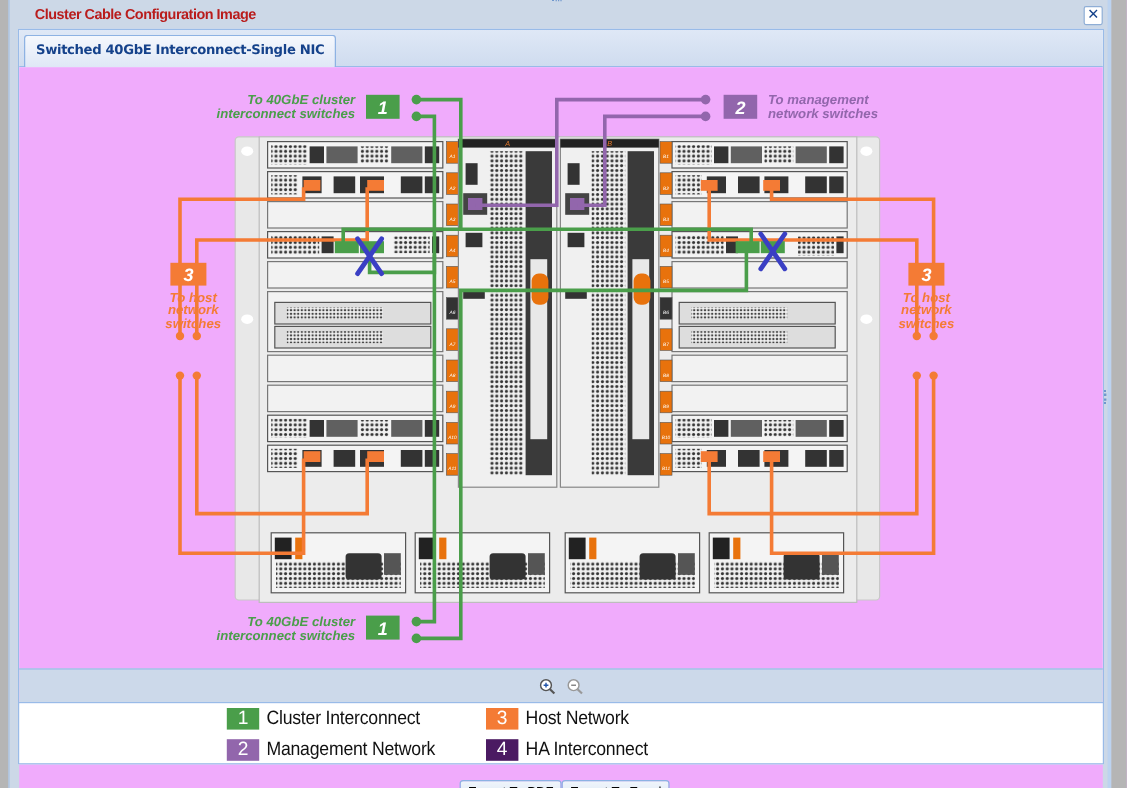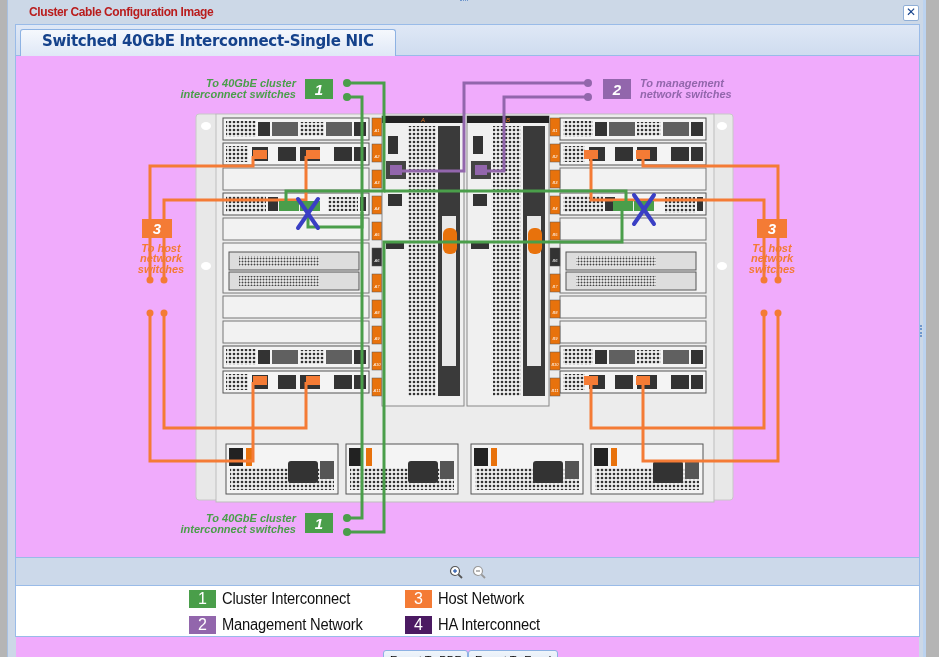--- a/index.html
+++ b/index.html
@@ -3,21 +3,21 @@
 <meta charset="utf-8">
 <style>
   html,body{margin:0;padding:0;}
   body{width:939px;height:657px;overflow:hidden;background:#b5b5b5;font-family:"Liberation Sans",sans-serif;position:relative;}
   .dialog{position:absolute;left:7px;top:0;width:919px;height:657px;background:#ccd8e7;border-left:1px solid #a8c0e0;border-right:3px solid #bcd3f0;box-sizing:border-box;}
   .titlebar{position:absolute;left:0;top:0;right:0;height:24px;}
   .title{position:absolute;left:5px;top:5px;font-size:12px;font-weight:bold;color:#b91c1c;font-family:Liberation Sans, sans-serif;letter-spacing:-0.4px;margin-left:16px;}
   .close-btn{position:absolute;right:4px;top:5px;width:14px;height:14px;border:1px solid #8faed6;border-radius:2px;background:#fff;color:#15428b;font-size:12px;line-height:13px;text-align:center;cursor:pointer;}
   .panel{position:absolute;left:7px;top:24px;width:905px;height:563px;border:1px solid #99bbe8;background:#fff;box-sizing:border-box;}
   .tabstrip{position:absolute;left:0;top:0;right:0;height:30px;background:linear-gradient(#dfe8f6,#cfdcef);border-bottom:1px solid #99bbe8;}
-  .tab{position:absolute;left:4px;top:4px;height:26px;padding:0 21px;border:1px solid #8db2e3;border-bottom:none;border-radius:3px 3px 0 0;background:linear-gradient(#f5f8fd,#dfe8f6);font-family:"DejaVu Sans",sans-serif;font-size:15px;font-weight:bold;color:#15428b;line-height:23px;letter-spacing:-0.3px;cursor:pointer;}
+  .tab{position:absolute;left:4px;top:4px;height:26px;padding:0 9px;border:1px solid #8db2e3;border-bottom:none;border-radius:3px 3px 0 0;background:linear-gradient(#f5f8fd,#dfe8f6);font-family:"DejaVu Sans",sans-serif;font-size:11px;font-weight:bold;color:#15428b;line-height:23px;letter-spacing:-0.3px;cursor:pointer;}
   .canvas{position:absolute;left:0;top:31px;width:903px;height:628px;background:#f0abfc;overflow:hidden;font-style:italic;}
   .zoombar{position:absolute;left:0;top:532px;width:903px;height:29px;background:#ccd9ea;border-top:1px solid #99bbe8;}
   .zoom-ic{position:absolute;top:7px;width:14px;height:14px;cursor:pointer;}
   .legend{position:absolute;left:7px;top:585px;width:905px;height:52px;background:#fff;border:1px solid #99bbe8;box-sizing:border-box;}
   .leg-item{position:absolute;display:flex;align-items:center;height:20px;}
   .leg-sw{width:27px;height:18px;color:#fff;font-size:16px;line-height:18px;text-align:center;margin-right:6px;}
   .leg-label{font-size:16px;color:#111;letter-spacing:-0.2px;transform:scaleX(0.92);transform-origin:left;white-space:nowrap;}
   .btnrow{position:absolute;left:0;top:640px;width:100%;height:17px;}
   .ebtn{position:absolute;top:10px;height:20px;border:1px solid #8db2e3;border-radius:3px;background:linear-gradient(#f0f5fb,#d6e3f2);font-size:11px;color:#000;padding:0 6px;line-height:18px;cursor:pointer;}
   .grip{position:absolute;width:8px;height:2px;border-top:1px dotted #6f97cd;}

